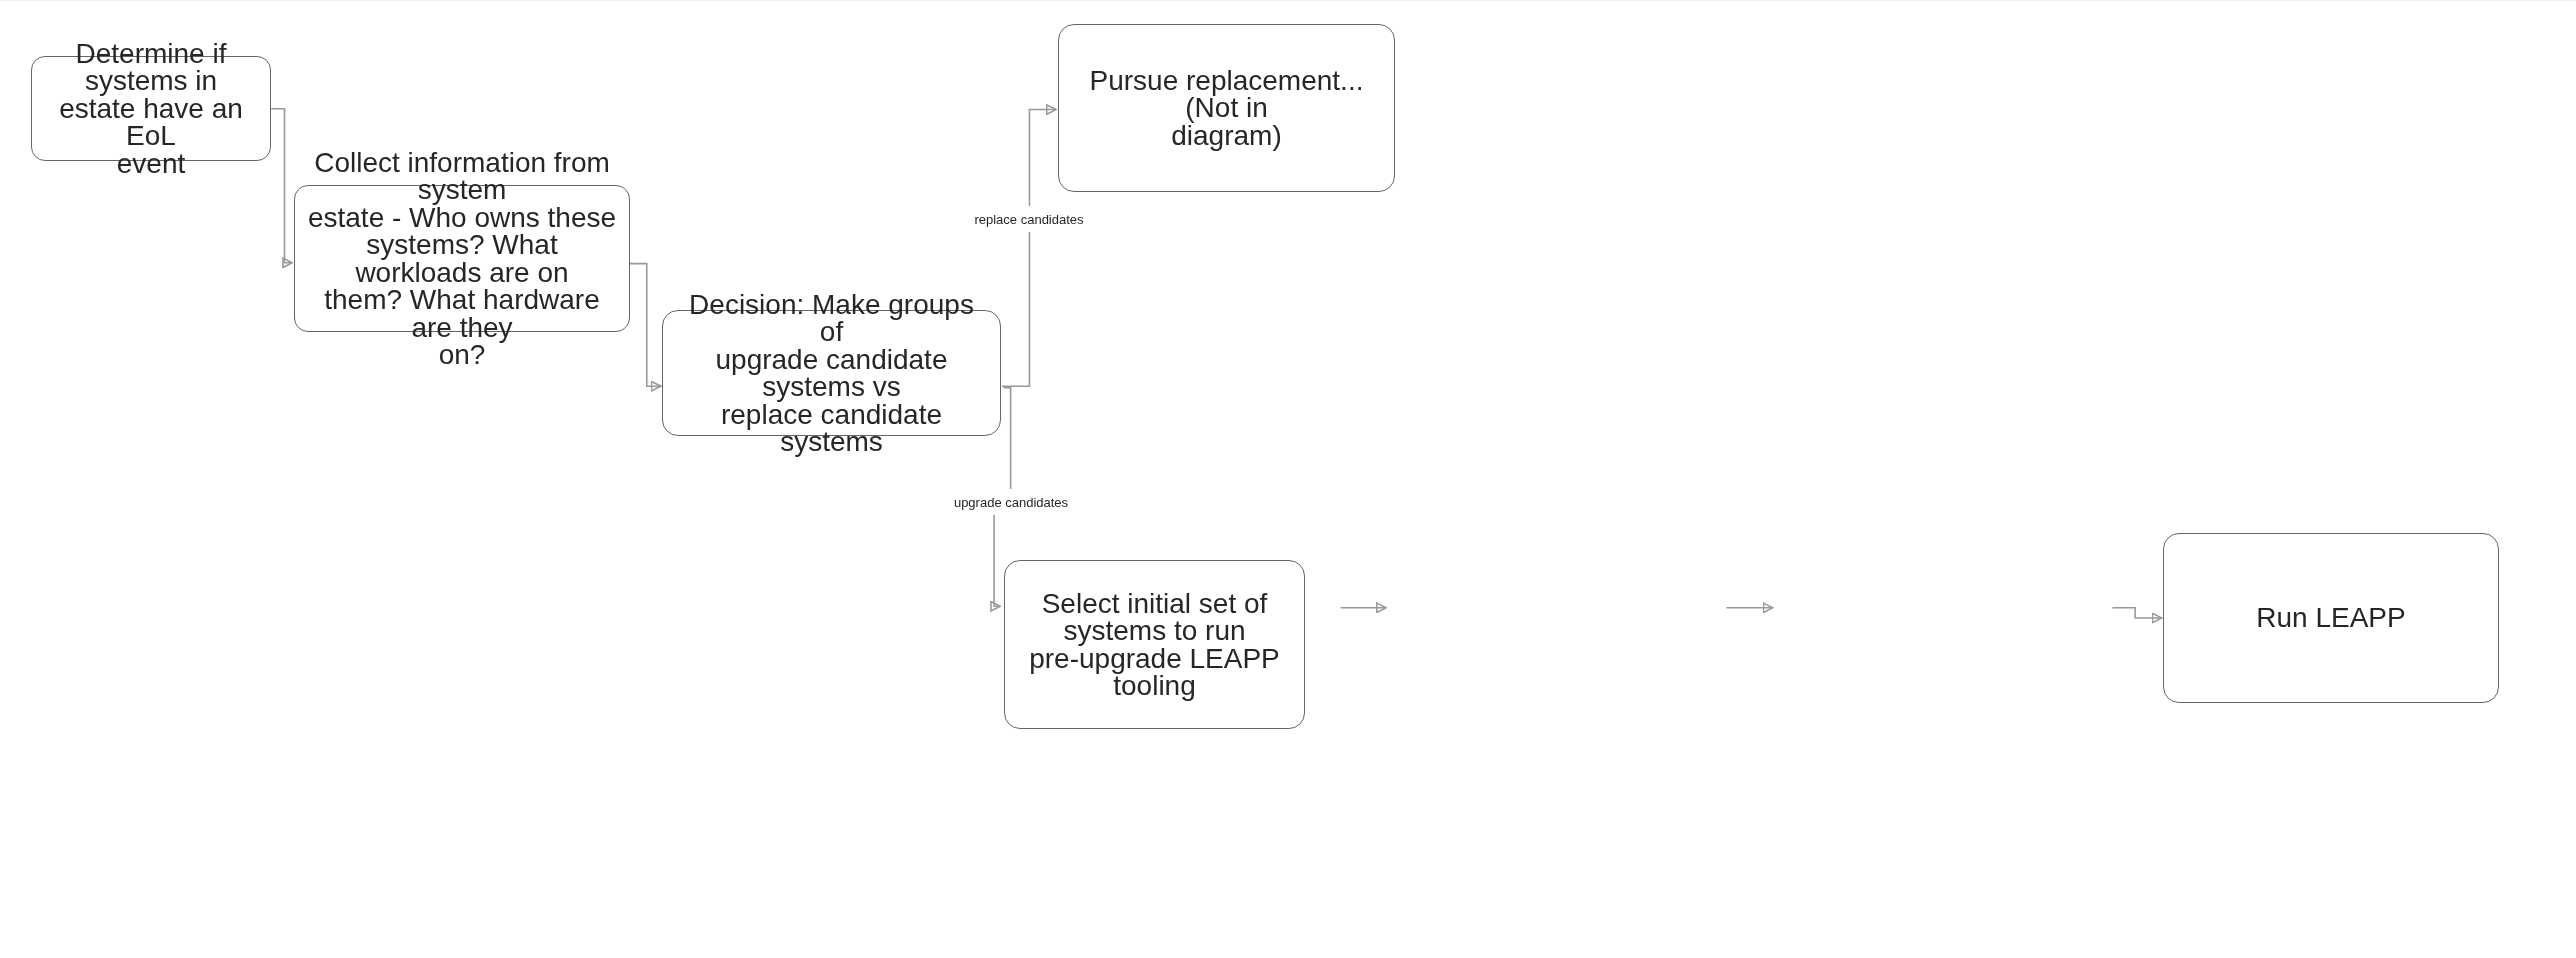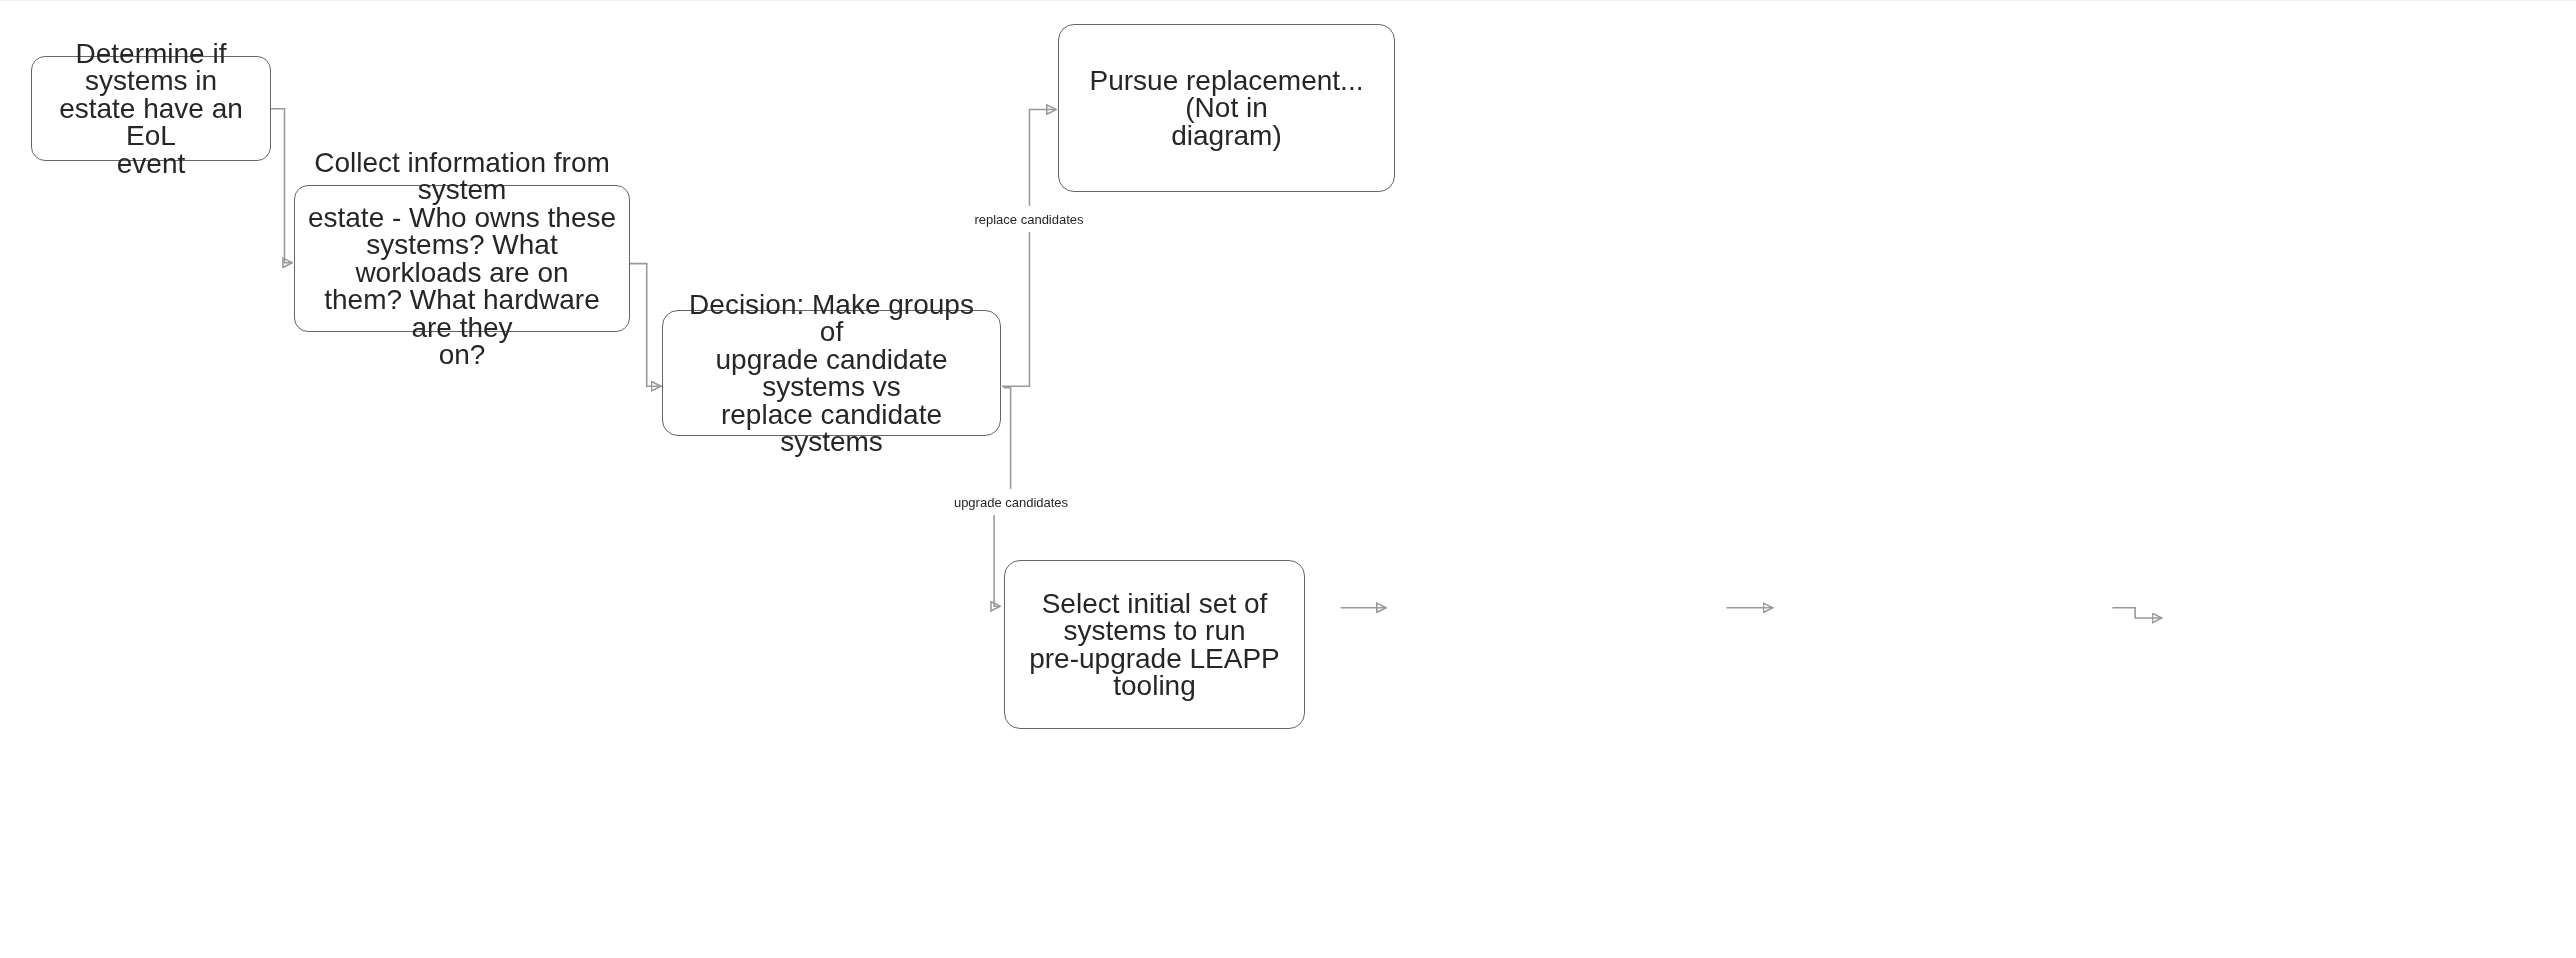--- a/index.html
+++ b/index.html
@@ -120,19 +120,22 @@
 diagram)</span>
   </div>
 
   <div class="node pill n-select-initial">
     <span>Select initial set of systems to run
 pre-upgrade LEAPP tooling</span>
   </div>
 
 
 
+  <div class="node pill n-run-leapp">
+    <span>Run LEAPP</span>
+  </div>
 
   <div class="edge-label l-replace">replace candidates</div>
 
   <div class="edge-label l-upgrade">upgrade candidates</div>
 
 </div>
 
 
 </body></html>

